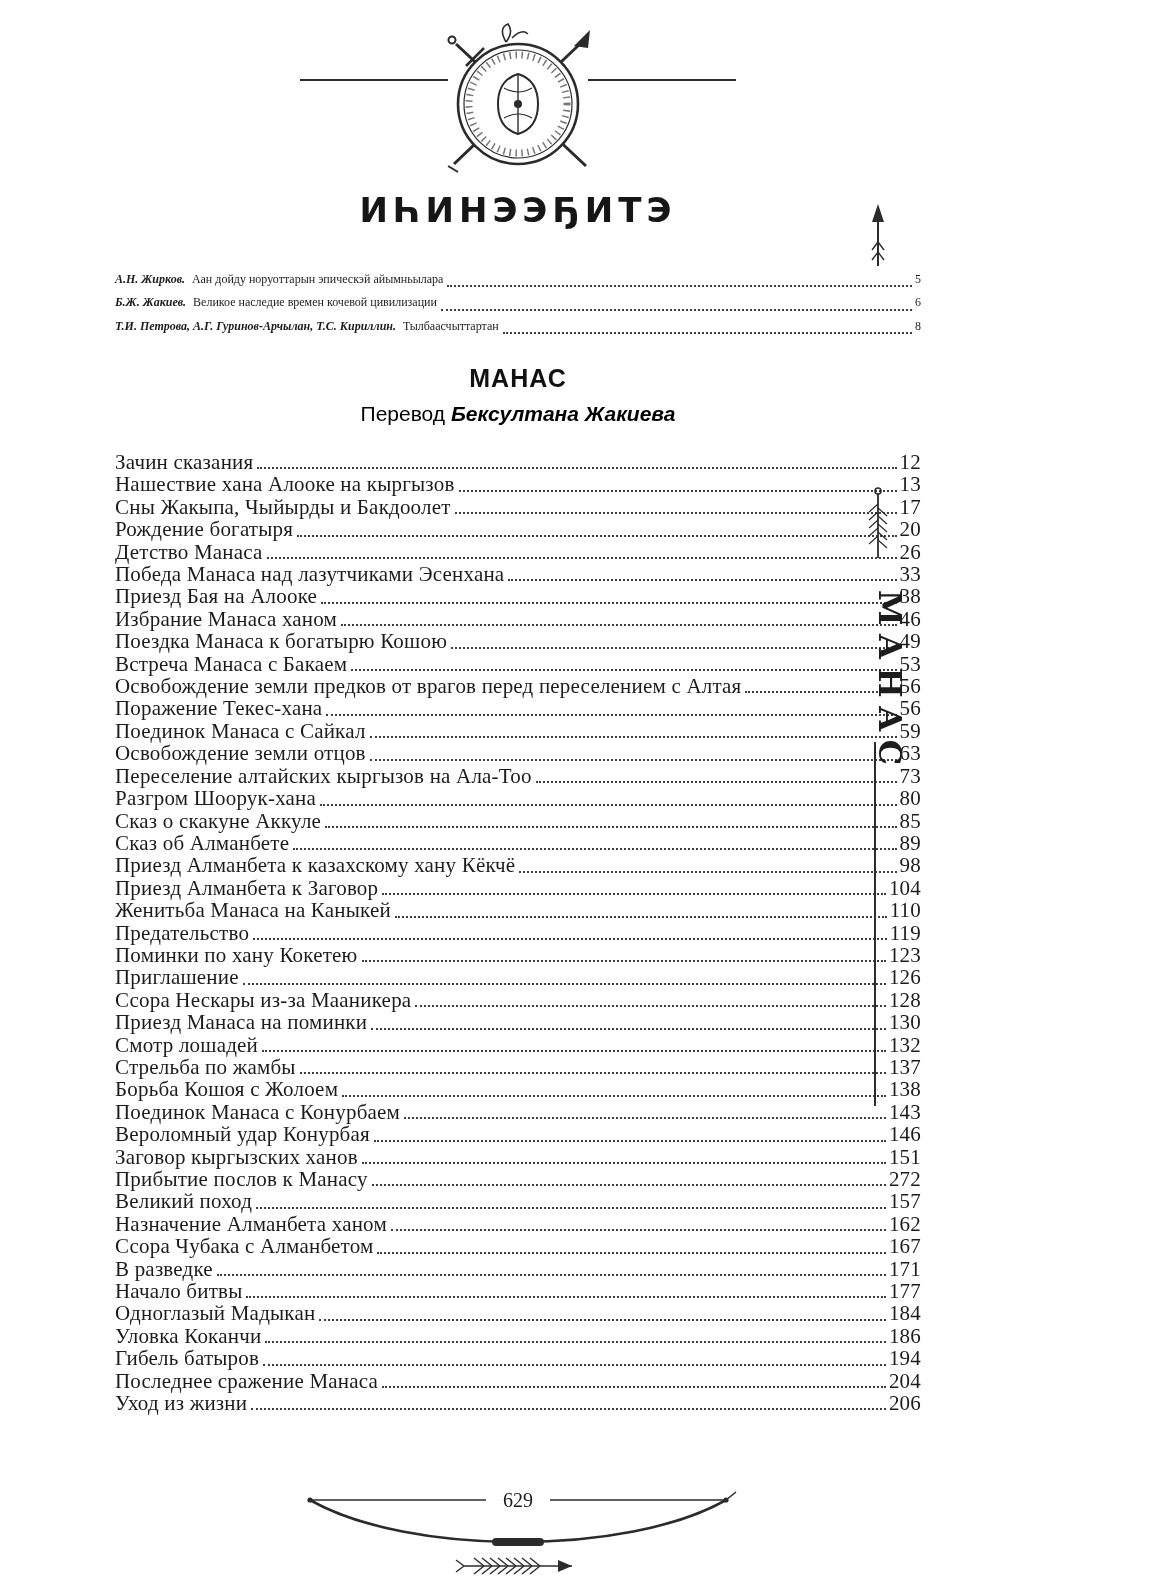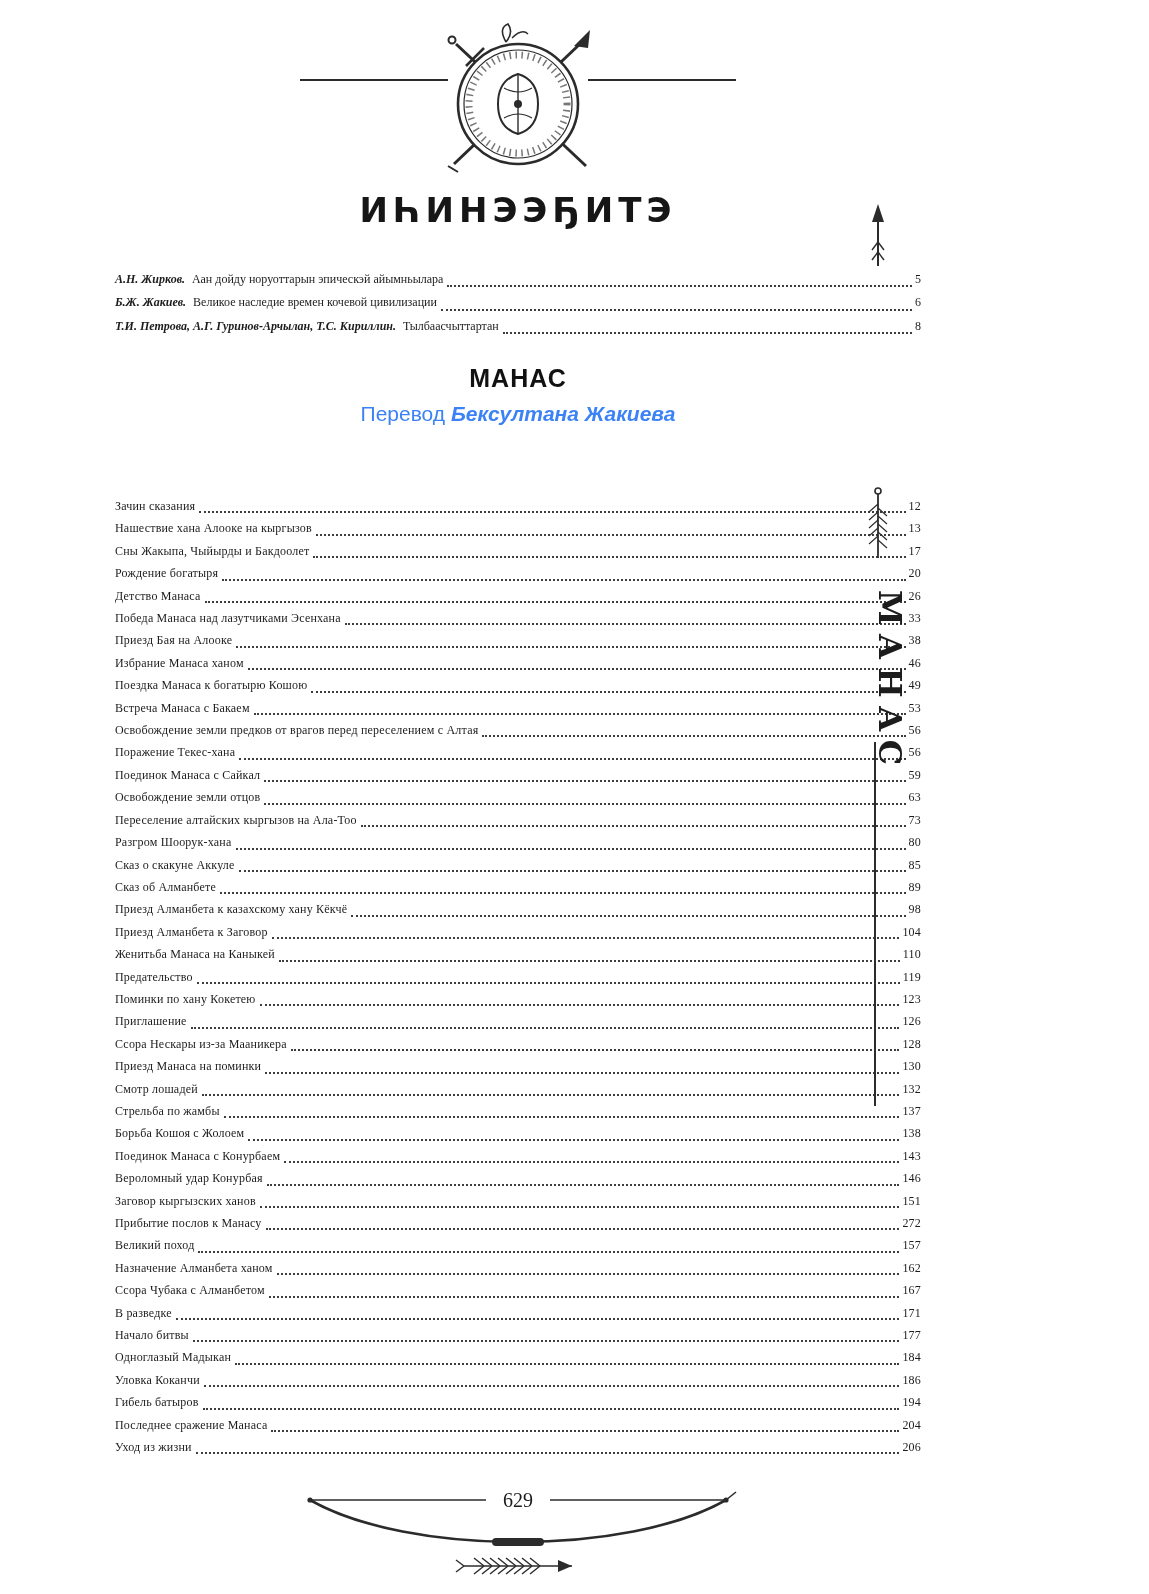--- a/index.html
+++ b/index.html
@@ -17,25 +17,25 @@
   
   .front-matter{top:268px;font-family:"Liberation Serif",serif;font-size:12px;}
   .fm-row{display:flex;align-items:baseline;line-height:23.4px;}
   .fm-author{font-style:italic;font-weight:600;margin-right:7px;white-space:nowrap;}
   .fm-title{white-space:nowrap;}
 
   
   .section-heading{top:364px;text-align:center;font-family:"Liberation Sans",sans-serif;
     font-weight:700;font-size:25px;letter-spacing:1px;margin:0;color:#111;}
   .section-subtitle{top:402px;text-align:center;font-family:"Liberation Sans",sans-serif;
-    font-size:21px;color:#3b82f6;}
+    font-size:21px;color:#000000;}
   .subtitle-name{font-weight:700;font-style:italic;}
 
   
-  .toc{top:451px;font-family:"Liberation Serif",serif;font-size:12px;letter-spacing:.2px;margin-top:44px;}
+  .toc{top:451px;font-family:"Liberation Serif",serif;font-size:21px;letter-spacing:.2px;}
   .toc-row{display:flex;align-items:baseline;line-height:22.4px;}
   .leader{flex:1;border-bottom:2px dotted #3d3d3d;align-self:flex-end;margin:0 3px 4px 4px;min-width:20px;}
   .pagenum{white-space:nowrap;}
 
   
   .footer{top:1470px;text-align:center;}
 
   
   .arrow-decor{right:54px;top:202px;}
   .feather-decor{right:52px;top:484px;}

